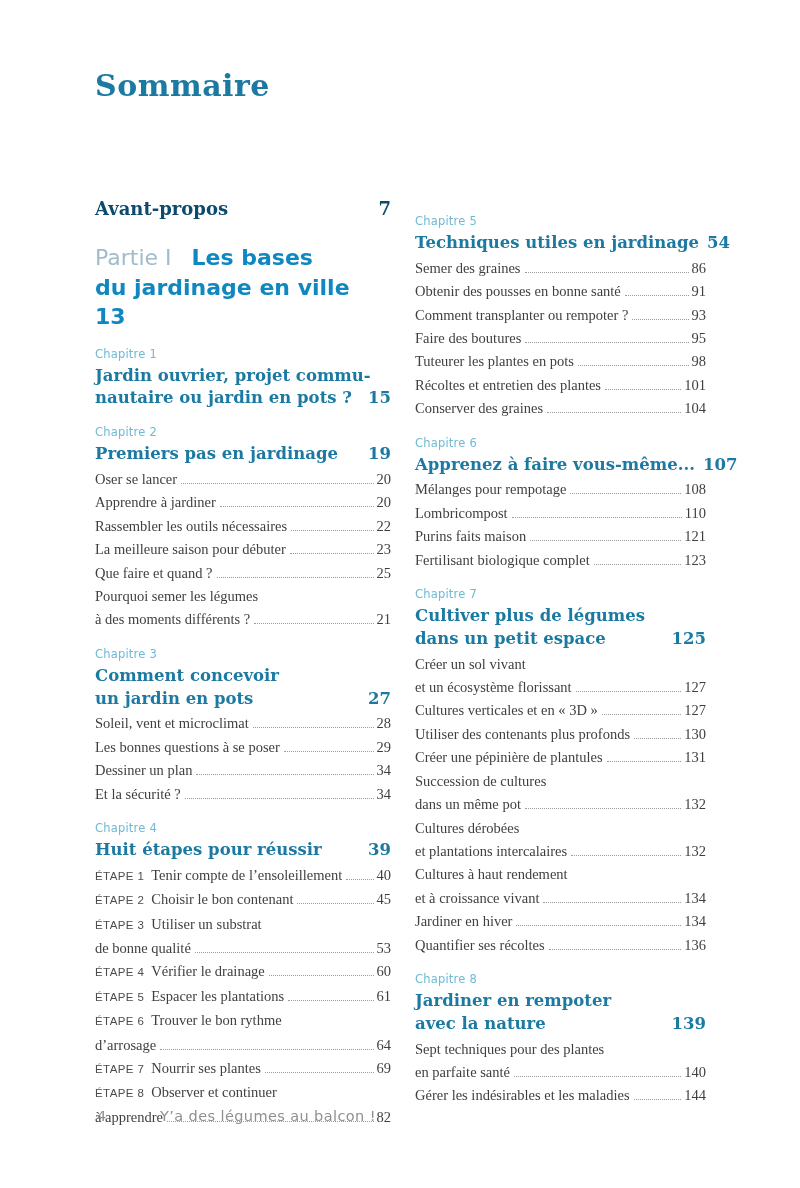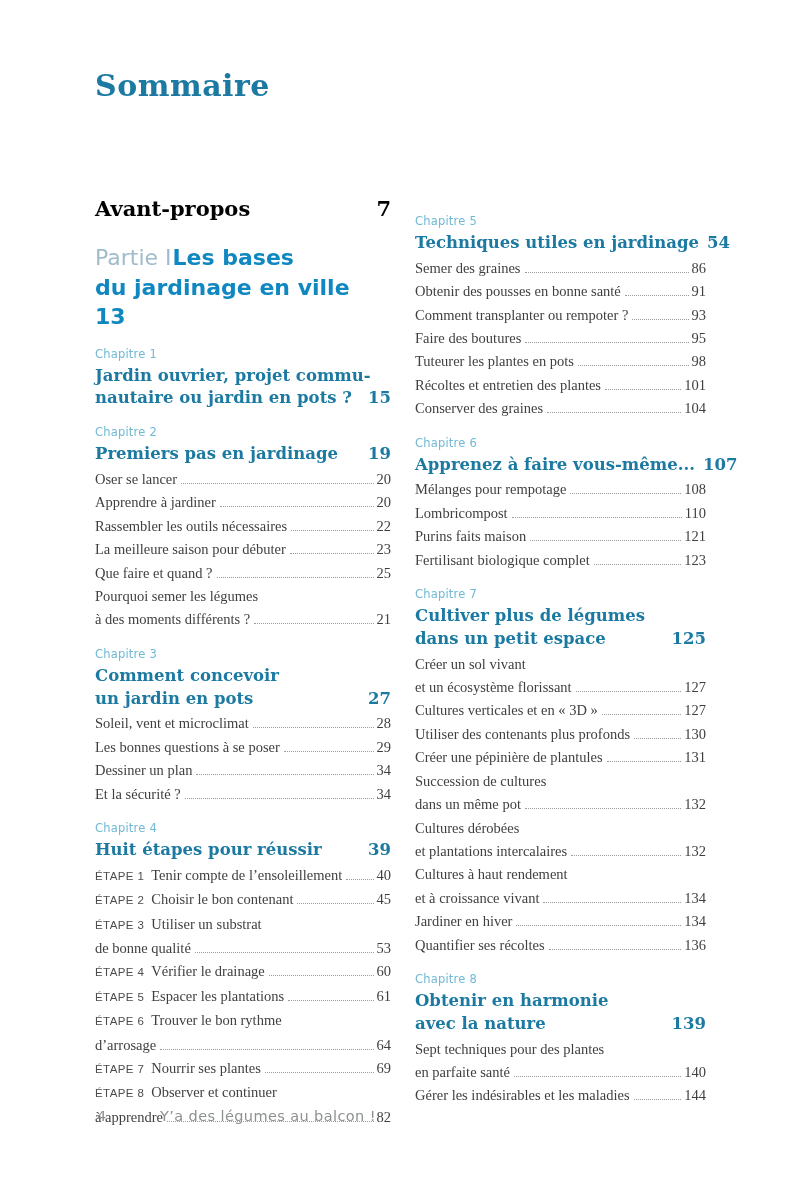--- a/index.html
+++ b/index.html
@@ -19,30 +19,30 @@
 
   
   .col{position:absolute;top:198px;}
   .col-left{left:95px;width:296px;}
   .col-right{left:415px;width:291px;}
 
   
   .front-row{
     display:flex;justify-content:space-between;align-items:baseline;
     font-family:"DejaVu Serif", serif;
-    font-size:21px;font-weight:700;color:#000000;line-height:21px;
+    font-size:18px;font-weight:700;color:#0c4a6e;line-height:21px;
   }
 
   
   .partie{
     margin-top:24px;
     font-family:"DejaVu Sans","Liberation Sans",sans-serif;
     font-size:22px;line-height:29.5px;font-weight:700;color:#0f87c0;
   }
-  .partie-label{font-weight:400;color:#a0bccb;margin-right:1px;}
+  .partie-label{font-weight:400;color:#a0bccb;margin-right:20px;}
   .partie-row2{display:flex;justify-content:space-between;align-items:baseline;flex-direction:column;}
 
   
   .chapter{margin-top:15px;}
   .col-right .chapter:first-child{margin-top:16px;}
   .kicker{
     font-family:"DejaVu Sans","Liberation Sans",sans-serif;
     font-size:11.5px;color:#6fb9d4;line-height:14px;margin-bottom:4px;
     letter-spacing:0.2px;
   }
@@ -456,21 +456,21 @@
                 <span class="entry-text">Quantifier ses récoltes</span>
                 <span class="dots"></span>
                 <span class="entry-page">136</span>
               </div>
             </div>
           </div>
         </section>
         <section class="chapter">
           <div class="kicker">Chapitre 8</div>
           <div class="title-row">
-            <span class="title-text">Obtenir en harmonie</span>
+            <span class="title-text">Jardiner en rempoter</span>
           </div>
           <div class="title-row">
             <span class="title-text">avec la nature</span>
             <span class="title-page">139</span>
           </div>
           <div class="entries">
             <div class="entry">
               <div class="entry-line"><span class="entry-text">Sept techniques pour des plantes</span></div>
               <div class="entry-line last">
                 <span class="entry-text">en parfaite santé</span>

